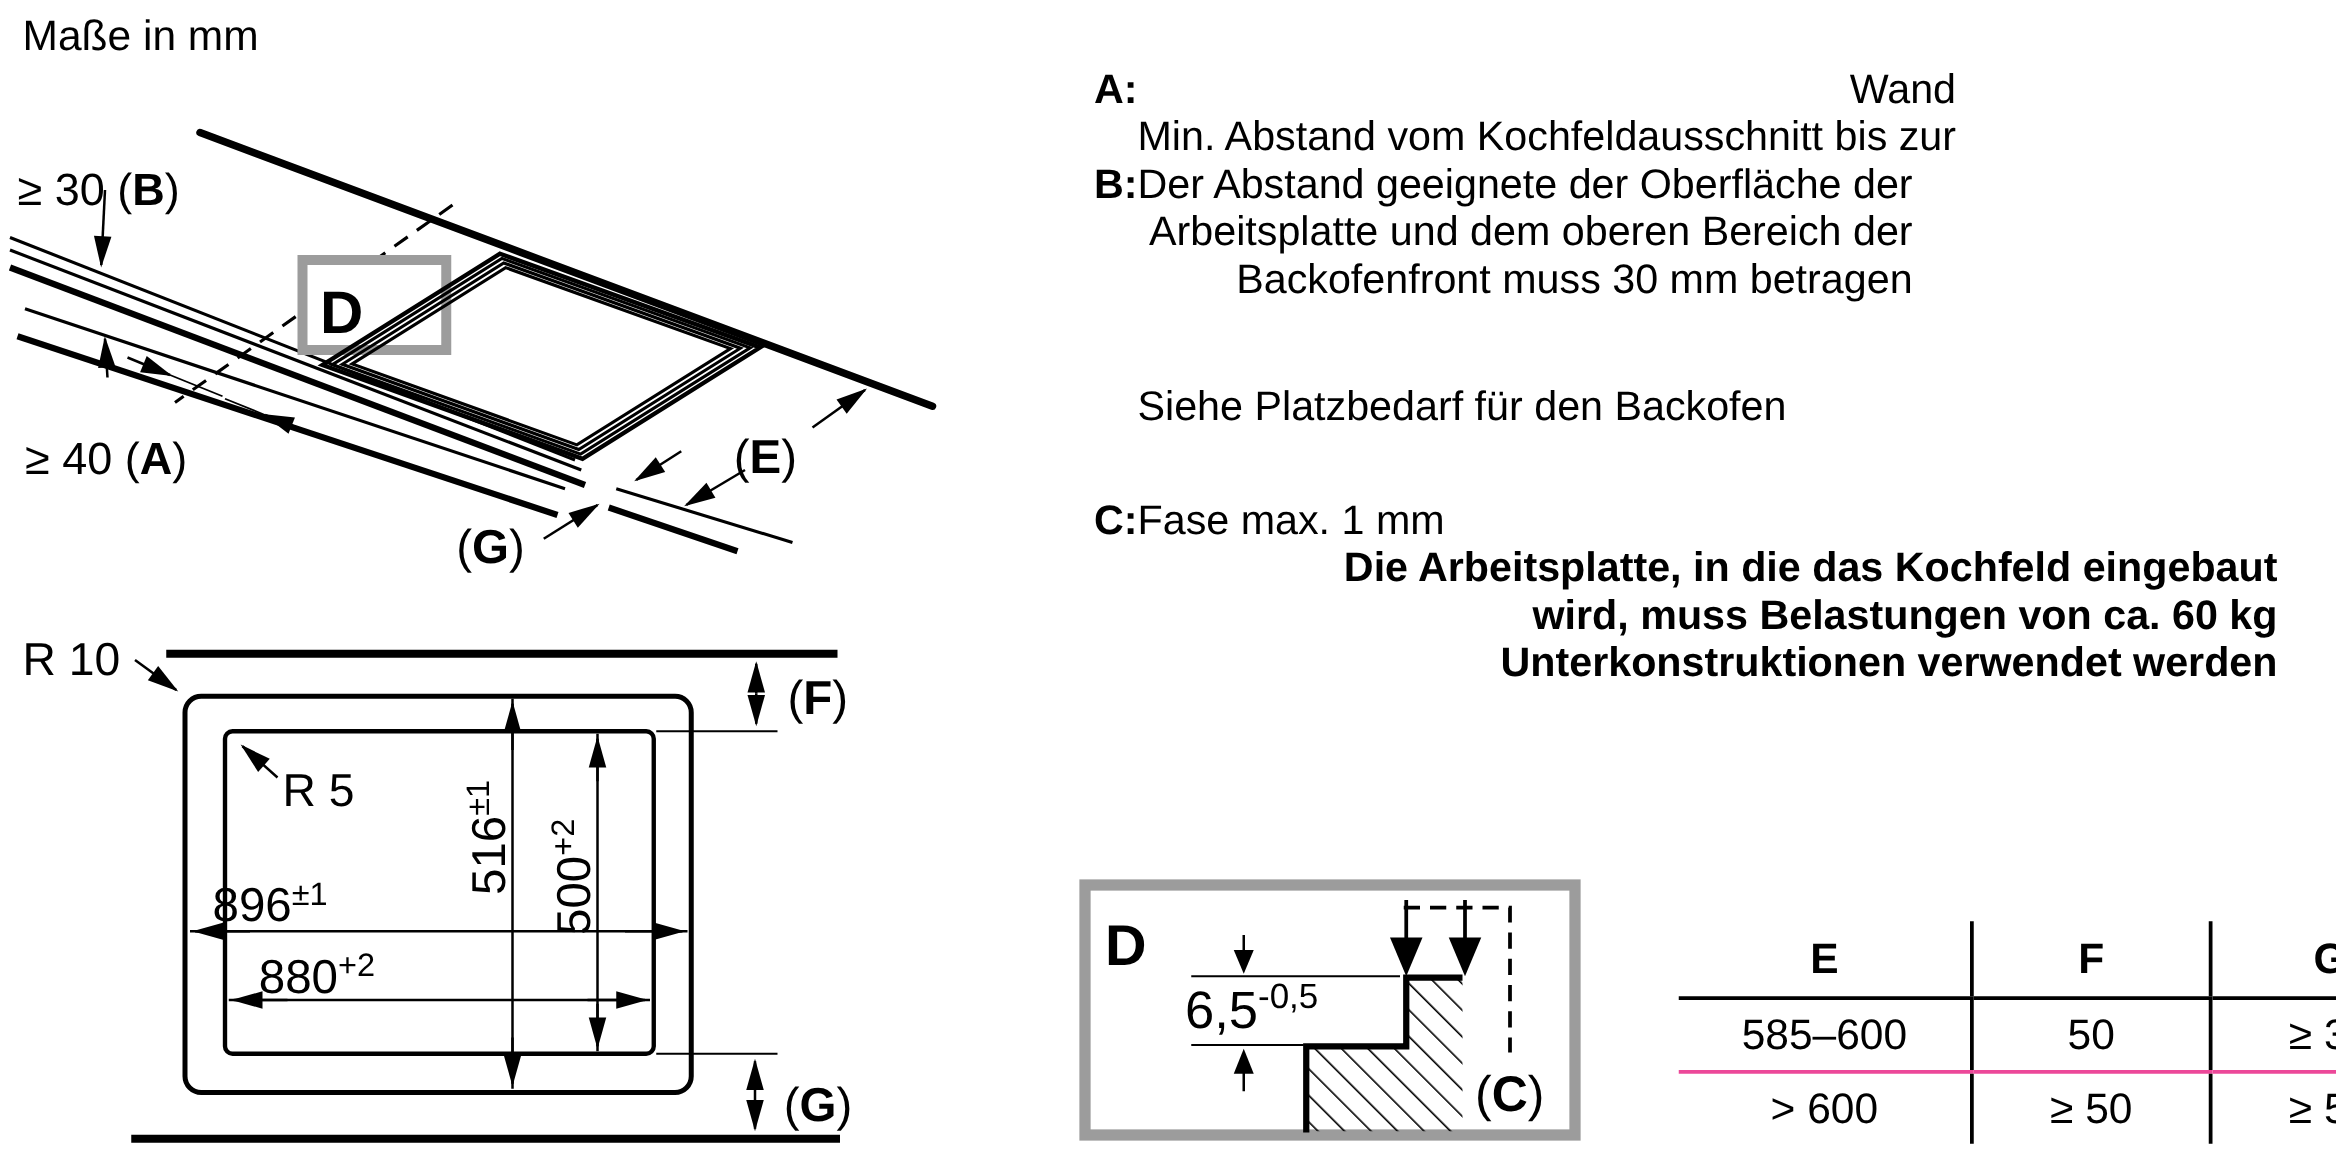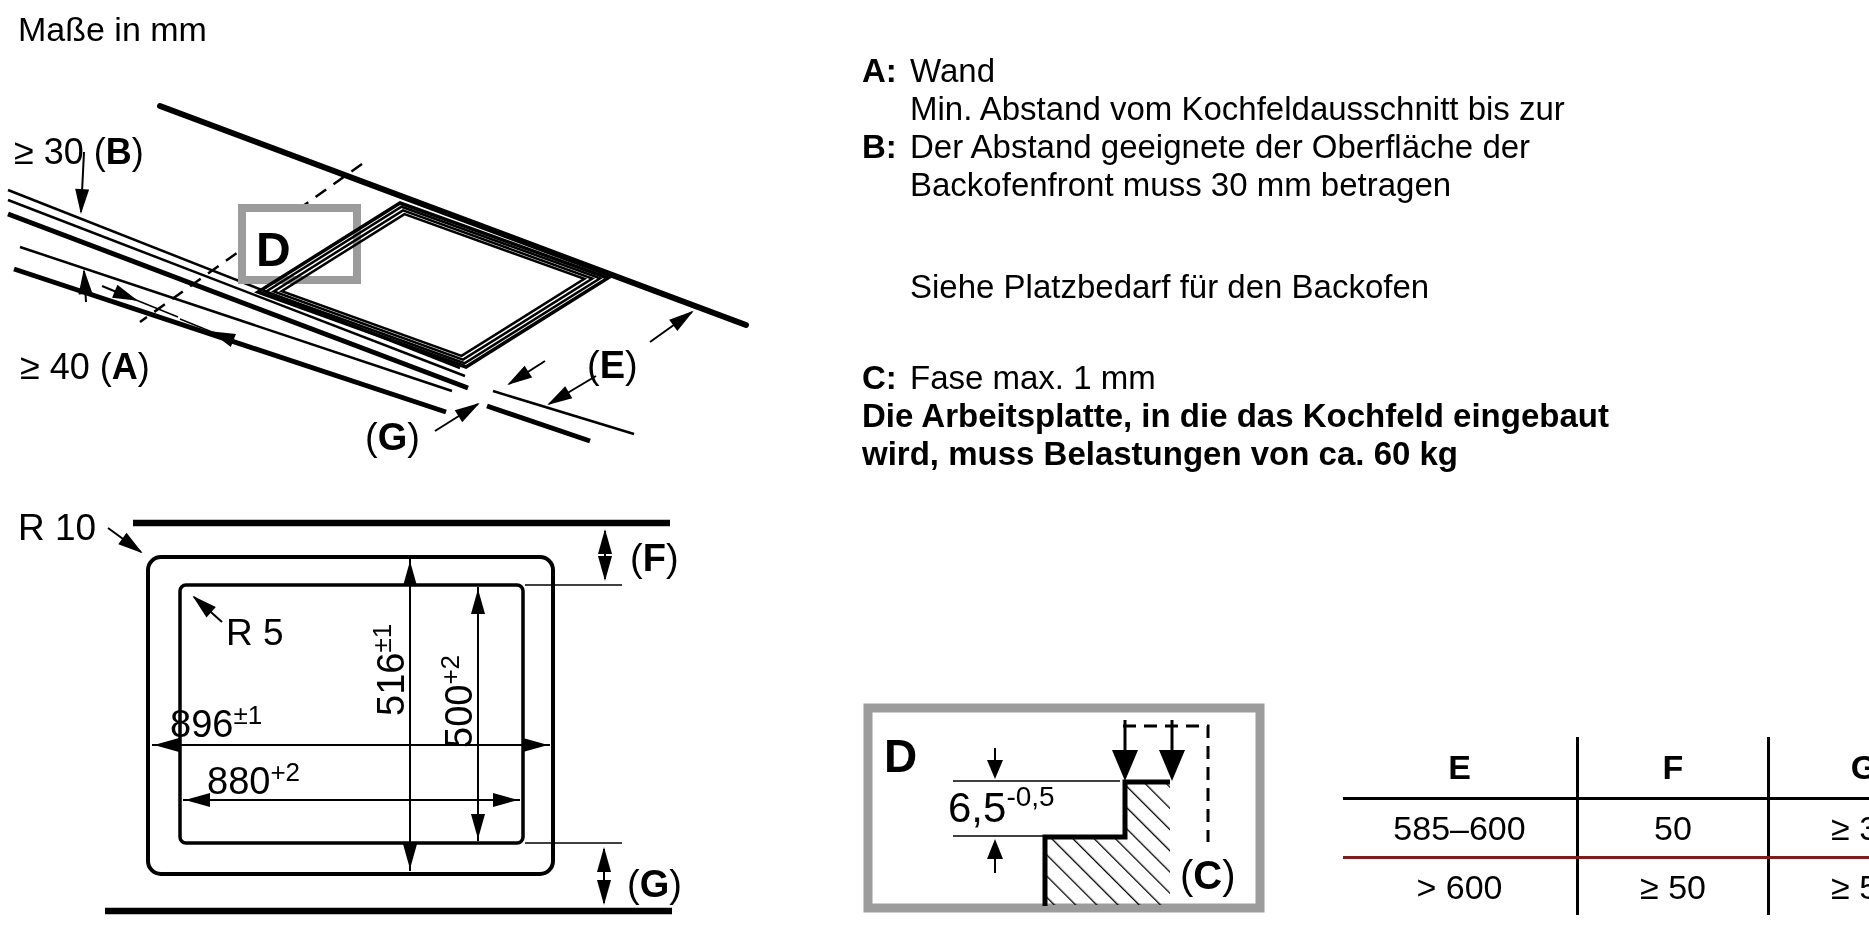--- a/index.html
+++ b/index.html
@@ -1,32 +1,32 @@
 <!DOCTYPE html>
 <html><head>
 <meta charset="utf-8">
 <style>
   html,body{margin:0;padding:0;background:#fff;}
   #stage{position:relative;width:1869px;height:931px;background:#fff;overflow:hidden;
          font-family:"Liberation Sans",sans-serif;color:#000;}
   #art{position:absolute;left:0;top:0;}
-  .abs{position:absolute;}
+  .abs{position:absolute;text-align:right;}
   #title{left:18px;top:10px;font-size:34px;}
   #notes{left:862px;top:52px;width:960px;font-size:33px;line-height:38px;}
   .note-row{display:flex;}
   .note-label{width:48px;font-weight:bold;flex:0 0 48px;}
   .note-lines span{display:block;}
   .gap-see{margin-top:64px;}
   .gap-c{margin-top:53px;}
   #para span{display:block;font-weight:bold;}
   #dim-table{left:1343px;top:737px;border-collapse:collapse;font-size:34px;text-align:center;}
   #dim-table td{border-left:3px solid #000;padding:0 24px;height:56px;min-width:140px;}
   #dim-table td:first-child{border-left:none;min-width:185px;}
   #dim-table tr.hdr td{border-bottom:3px solid #000;font-weight:bold;height:60px;}
-  #dim-table tr.r1 td{border-bottom:3px solid #7f1d1d;}
+  #dim-table tr.r1 td{border-bottom:3px solid #ec4899;}
   svg text{fill:#000;stroke:none;}
 </style>
 </head>
 <body>
 
 <div id="stage">
 
   <svg id="art" width="1869" height="931" viewBox="0 0 1869 931">
     <defs>
       <marker id="ah" markerUnits="userSpaceOnUse" markerWidth="30" markerHeight="22" refX="24" refY="10" orient="auto">
@@ -145,38 +145,40 @@
       <div class="note-label">A:</div>
       <div class="note-lines">
         <span>Wand</span>
         <span>Min. Abstand vom Kochfeldausschnitt bis zur</span>
       </div>
     </div>
     <div class="note-row">
       <div class="note-label">B:</div>
       <div class="note-lines">
         <span>Der Abstand geeignete der Oberfläche der</span>
+        <span>Arbeitsplatte und dem oberen Bereich der</span>
         <span>Backofenfront muss 30 mm betragen</span>
       </div>
     </div>
     <div class="note-row gap-see">
       <div class="note-label"></div>
       <div class="note-lines">
         <span>Siehe Platzbedarf für den Backofen</span>
       </div>
     </div>
     <div class="note-row gap-c">
       <div class="note-label">C:</div>
       <div class="note-lines">
         <span>Fase max. 1 mm</span>
       </div>
     </div>
     <div id="para">
       <span>Die Arbeitsplatte, in die das Kochfeld eingebaut</span>
       <span>wird, muss Belastungen von ca. 60 kg</span>
+      <span>Unterkonstruktionen verwendet werden</span>
     </div>
   </div>
 
   <table id="dim-table" class="abs">
     <tbody>
       <tr class="hdr">
         <td>E</td>
         <td>F</td>
         <td>G</td>
       </tr>

